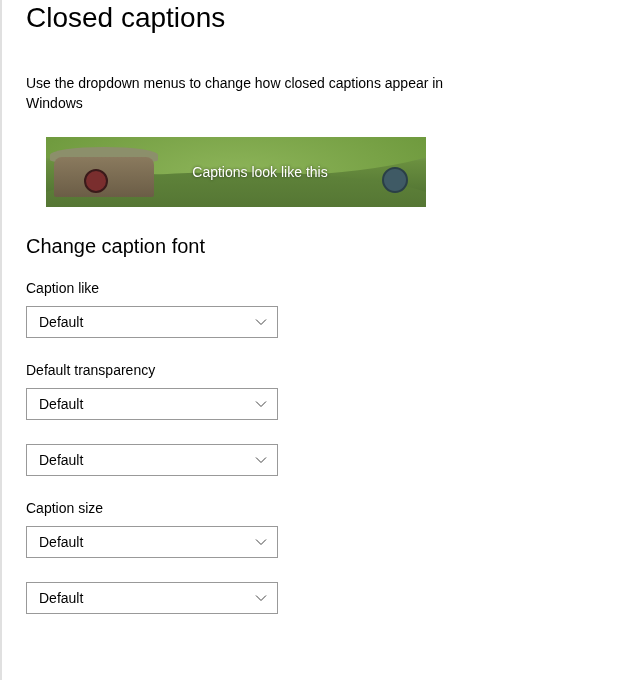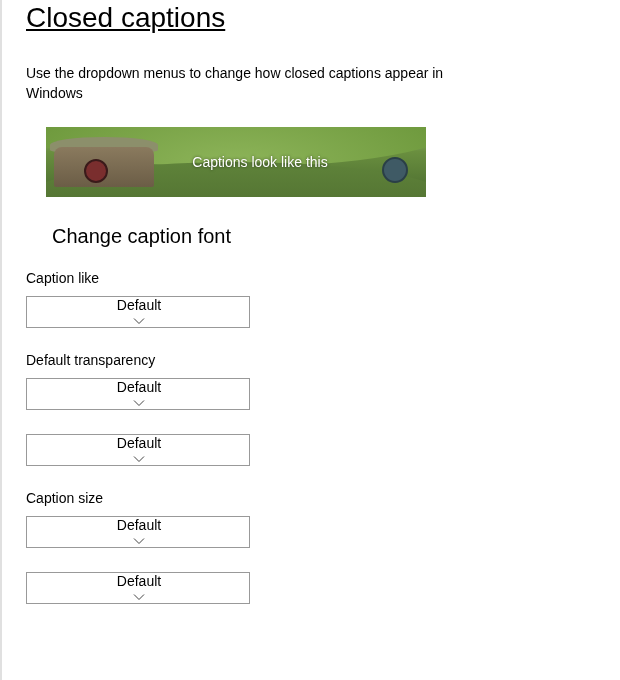--- a/index.html
+++ b/index.html
@@ -13,22 +13,21 @@
     width: 620px;
     height: 680px;
     color: #000;
     padding: 0 24px;
     border-left: 2px solid #e0e0e0;
   }
   .page-title {
     font-size: 28px;
     font-weight: 400;
     margin-top: 2px;
-    margin-bottom: 30px;
-    text-decoration: underline;
+    margin-bottom: 40px;
   }
   .description {
     font-size: 14px;
     font-weight: 400;
     color: #000;
     line-height: 1.4;
     max-width: 440px;
     margin-bottom: 24px;
   }
   .preview-wrap {
@@ -104,44 +103,42 @@
     color: #fff;
     font-size: 14px;
     font-weight: 400;
     text-shadow: 0 0 3px rgba(0,0,0,0.6);
     margin-left: 48px;
   }
   .section-title {
     font-size: 20px;
     font-weight: 400;
     margin-bottom: 22px;
-    margin-left: 26px;
   }
   .field {
     margin-bottom: 24px;
   }
   .field-label {
     font-size: 14px;
     font-weight: 400;
     color: #000;
     margin-bottom: 10px;
     display: block;
   }
   .dropdown {
-    width: 224px;
+    width: 252px;
     height: 32px;
     border: 1px solid #999;
     background: #fff;
     display: flex;
     align-items: center;
     justify-content: space-between;
     padding: 0 10px 0 12px;
     cursor: pointer;
     user-select: none;
-    flex-direction: column;
   }
   .dropdown-value {
     font-size: 14px;
     color: #000;
   }
   .chevron {
     width: 12px;
     height: 12px;
     display: flex;
     align-items: center;

